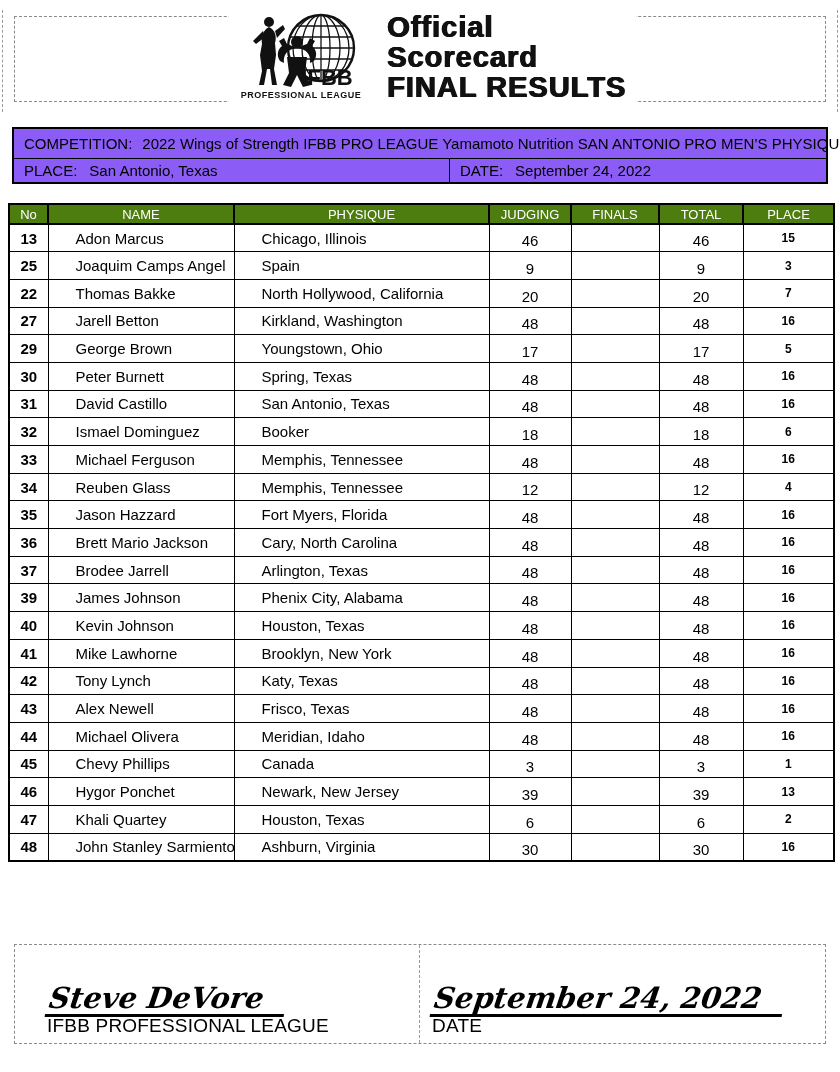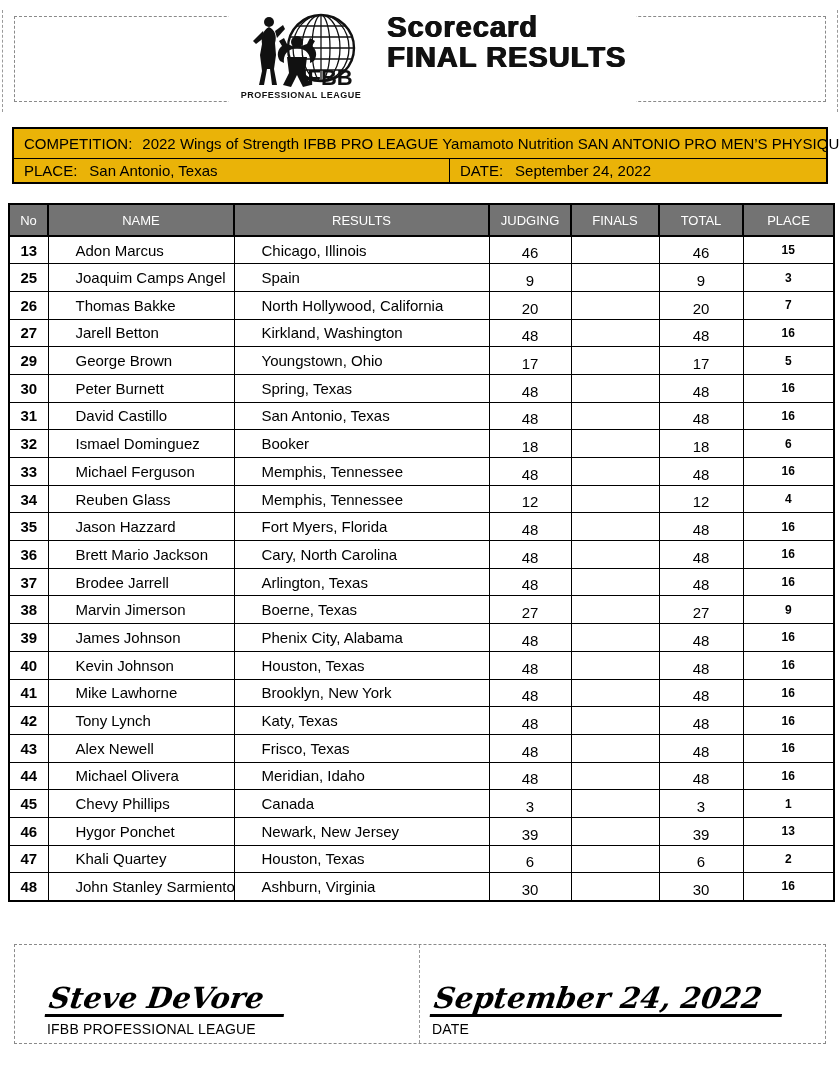--- a/index.html
+++ b/index.html
@@ -37,21 +37,21 @@
     letter-spacing: 1px; color: #111;
     text-shadow: 0.9px 0 0 currentColor, -0.4px 0 0 currentColor;
     white-space: nowrap;
   }
 
   
   .comp-box {
     position: absolute; left: 12px; top: 127px;
     width: 816px;
     border: 2px solid #000;
-    background: #eab308;
+    background: #8b5cf6;
   }
   .comp-row {
     height: 29px; display: flex; align-items: center;
     padding-left: 10px; font-size: 15px; white-space: nowrap;
   }
   .comp-row .label { margin-right: 10px; }
   .pd-row { display: flex; border-top: 1px solid #000; height: 24px; }
   .pd-cell { display: flex; align-items: center; padding-left: 10px; font-size: 15px; }
   .pd-place { width: 435px; }
   .pd-date  { flex: 1; border-left: 1px solid #000; }
@@ -59,23 +59,23 @@
 
   
   .results-table {
     position: absolute; left: 8px; top: 203px;
     width: 825px;
     border-collapse: collapse;
     table-layout: fixed;
     background: #fff;
   }
   .results-table th {
-    background: #737373; color: #fff;
+    background: #4d7c0f; color: #fff;
     font-size: 13px; font-weight: normal;
-    height: 32px; text-align: center;
+    height: 20px; text-align: center;
     border: 2px solid #000;
   }
   .results-table td {
     border: 1px solid #000;
     height: 27.7px;
     font-size: 15px;
     overflow: hidden; white-space: nowrap;
   }
   .results-table tr td:first-child { border-left: 2px solid #000; }
   .results-table tr td:last-child  { border-right: 2px solid #000; }
@@ -102,21 +102,21 @@
     font-family: "DejaVu Serif", serif;
     font-style: italic; font-weight: bold;
     font-size: 29px; line-height: 30px;
     transform: skewX(-8deg);
     border-bottom: 3px solid #000;
     padding: 0 22px 1px 2px;
     white-space: nowrap;
   }
   .sig-label {
     position: absolute; left: 32px; bottom: 6px;
-    font-size: 14px; letter-spacing: 0.2px;
+    font-size: 19px; letter-spacing: 0.2px;
   }
   .sig-right .sig-script, .sig-right .sig-label { left: 12px; }
 </style>
 </head>
 <body>
 
 <div class="page">
 
   <div class="edge-dash-left"></div>
   <div class="edge-dash-right"></div>
@@ -156,20 +156,21 @@
             <path d="M58 37 C48 38 44 44 45 52 L41 50 C37 44 39 38 43 35 L40 30 L45 27 L48 33 C51 34 54 35 58 37 Z"></path>
             <path d="M58 37 C68 38 72 44 71 52 L75 50 C79 44 77 38 73 35 L76 30 L71 27 L68 33 C65 34 62 35 58 37 Z"></path>
             <path d="M48 46 L68 46 L66 62 L72 74 L64 76 L58 64 L52 76 L44 74 L50 62 Z"></path>
           </g>
 
           <text x="88" y="74" font-family="Liberation Sans, sans-serif" font-size="22" font-weight="bold" fill="#111" text-anchor="middle">IFBB</text>
           <text x="62" y="87" font-family="Liberation Sans, sans-serif" font-size="9" font-weight="bold" fill="#111" text-anchor="middle" letter-spacing="0.5">PROFESSIONAL LEAGUE</text>
         </svg>
       </div>
       <div class="title-block">
+        <div class="title-line">Official</div>
         <div class="title-line">Scorecard</div>
         <div class="title-line">FINAL RESULTS</div>
       </div>
     </div>
   </div>
 
   <div class="comp-box">
     <div class="comp-row">
       <span class="label">COMPETITION:</span>
       <span class="value">2022 Wings of Strength IFBB PRO LEAGUE Yamamoto Nutrition SAN ANTONIO PRO MEN’S PHYSIQUE</span>
@@ -193,21 +194,21 @@
         <col style="width:255px">
       <col style="width:82px">
         <col style="width:88px">
         <col style="width:84px">
         <col style="width:91px">
     </colgroup>
     <thead>
       <tr>
         <th>No</th>
         <th>NAME</th>
-        <th>RESULTS</th>
+        <th>PHYSIQUE</th>
         <th>JUDGING</th>
         <th>FINALS</th>
         <th>TOTAL</th>
         <th>PLACE</th>
       </tr>
     </thead>
     <tbody>
     <tr>
       <td class="cell-no">13</td>
       <td class="cell-name">Adon Marcus</td>
@@ -222,21 +223,21 @@
       <td class="cell-no">25</td>
       <td class="cell-name">Joaquim Camps Angel</td>
       <td class="cell-country">Spain</td>
       <td class="cell-num">9</td>
       <td class="cell-num"></td>
       <td class="cell-num">9</td>
       <td class="cell-place">3</td>
     </tr>
 
     <tr>
-      <td class="cell-no">26</td>
+      <td class="cell-no">22</td>
       <td class="cell-name">Thomas Bakke</td>
       <td class="cell-country">North Hollywood, California</td>
       <td class="cell-num">20</td>
       <td class="cell-num"></td>
       <td class="cell-num">20</td>
       <td class="cell-place">7</td>
     </tr>
 
     <tr>
       <td class="cell-no">27</td>
@@ -332,29 +333,20 @@
     <tr>
       <td class="cell-no">37</td>
       <td class="cell-name">Brodee Jarrell</td>
       <td class="cell-country">Arlington, Texas</td>
       <td class="cell-num">48</td>
       <td class="cell-num"></td>
       <td class="cell-num">48</td>
       <td class="cell-place">16</td>
     </tr>
 
-    <tr>
-      <td class="cell-no">38</td>
-      <td class="cell-name">Marvin Jimerson</td>
-      <td class="cell-country">Boerne, Texas</td>
-      <td class="cell-num">27</td>
-      <td class="cell-num"></td>
-      <td class="cell-num">27</td>
-      <td class="cell-place">9</td>
-    </tr>
 
     <tr>
       <td class="cell-no">39</td>
       <td class="cell-name">James Johnson</td>
       <td class="cell-country">Phenix City, Alabama</td>
       <td class="cell-num">48</td>
       <td class="cell-num"></td>
       <td class="cell-num">48</td>
       <td class="cell-place">16</td>
     </tr>

